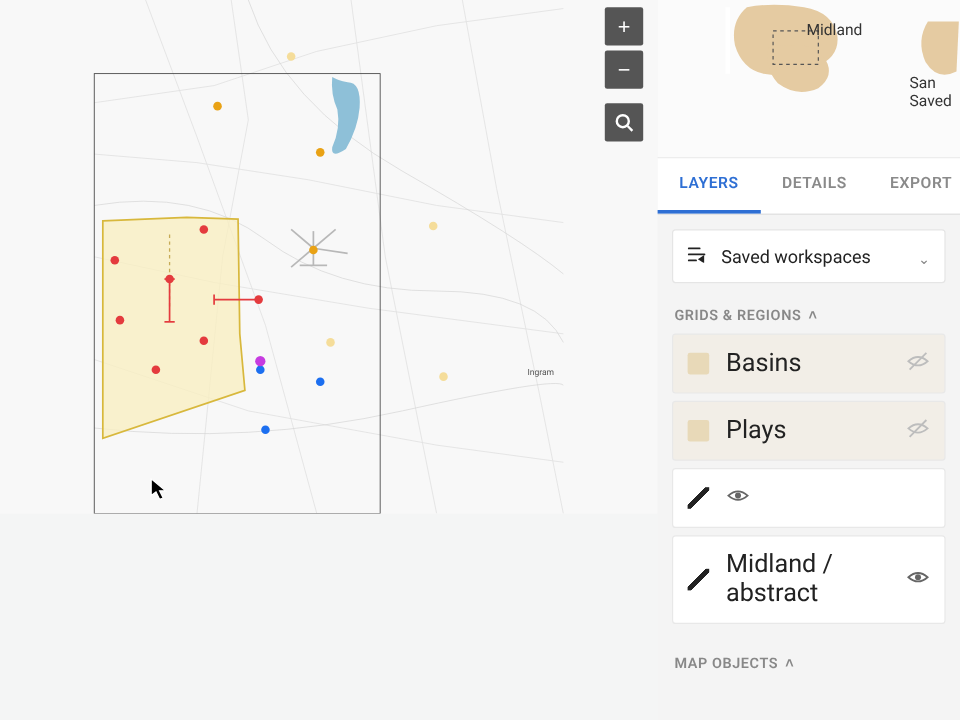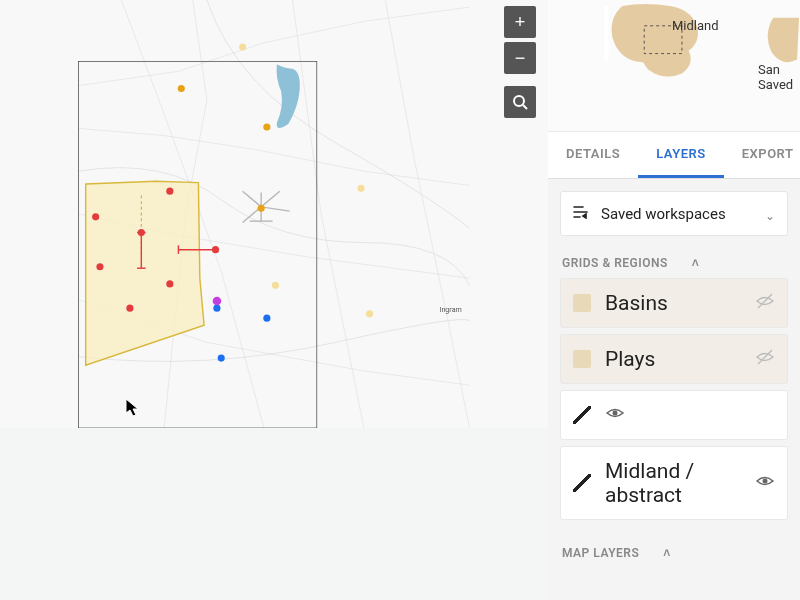--- a/index.html
+++ b/index.html
@@ -24,21 +24,21 @@
 
 .tabs { display: flex; border-bottom: 1px solid #ddd; background: #fff; }
 .tab { padding: 14px 18px; font-size: 13px; font-weight: 600; letter-spacing: 0.5px; color: #8a8a8a; cursor: pointer; border-bottom: 3px solid transparent; }
 .tab.active { color: #2e6fd4; border-bottom-color: #2e6fd4; }
 
 .saved-workspaces { margin: 12px 12px 8px 12px; background: #fff; border: 1px solid #e5e5e5; border-radius: 3px; display: flex; align-items: flex-end; padding: 12px; cursor: pointer; }
 .saved-workspaces .icon { margin-right: 12px; }
 .saved-workspaces .label { flex: 1; font-size: 15px; color: #222; }
 .saved-workspaces .chev { color: #888; font-size: 12px; }
 
-.section-title { padding: 12px 14px 8px; font-size: 12px; font-weight: 600; letter-spacing: 0.5px; color: #888; display: flex; align-items: center; gap: 24px; }
+.section-title { padding: 12px 14px 8px; font-size: 12px; font-weight: 600; letter-spacing: 0.5px; color: #888; display: flex; align-items: center; gap: 6px; }
 
 .layer-list { padding: 0 12px; display: flex; flex-direction: column; gap: 6px; }
 .layer-item { background: #fff; border: 1px solid #e8e8e8; border-radius: 3px; display: flex; align-items: center; padding: 12px; cursor: pointer; }
 .layer-item.muted { background: #f2eee7; }
 .layer-item .swatch { width: 18px; height: 18px; margin-right: 14px; }
 .layer-item .swatch.filled { background: #e8d9b8; border-radius: 2px; }
 .layer-item .swatch.line { background: linear-gradient(135deg, transparent 42%, #222 42%, #222 58%, transparent 58%); }
 .layer-item .label { flex: 1; font-size: 21px; color: #222; }
 .layer-item .vis { color: #888; }
 
@@ -142,22 +142,22 @@
     <rect x="96" y="26" width="38" height="28" fill="none" stroke="#555" stroke-width="1" stroke-dasharray="3 3"></rect>
     <rect x="56" y="6" width="4" height="56" fill="#fff" opacity="0.9"></rect>
   </svg>
   <div class="mini-map-label" style="left:92px;top:18px;">Midland</div>
   <div class="mini-map-label" style="left:178px;top:62px;">San Saved</div>
 </div>
 
 <div class="sidebar">
 
   <div class="tabs">
+    <div class="tab active">LAYERS</div>
     <div class="tab">DETAILS</div>
-    <div class="tab active">LAYERS</div>
     <div class="tab">EXPORT</div>
   </div>
 
   <div class="saved-workspaces">
     <span class="icon">
       <svg width="16" height="14" viewBox="0 0 16 14">
           <g stroke="#222" stroke-width="1.6" stroke-linecap="round">
             <line x1="1" y1="2" x2="10" y2="2"></line>
             <line x1="1" y1="7" x2="14" y2="7"></line>
             <line x1="1" y1="12" x2="7" y2="12"></line>
@@ -202,21 +202,21 @@
         <span class="swatch line"></span>
         <span class="label">Midland / abstract</span>
         <span class="vis"><svg width="20" height="20" viewBox="0 0 20 20">
             <path d="M2 10 Q10 3 18 10 Q10 17 2 10 Z" fill="none" stroke="#666" stroke-width="1.5"></path>
             <circle cx="10" cy="10" r="2.5" fill="#666"></circle>
           </svg></span>
       </div>
     </div>
 
   <div class="section-title" style="margin-top:14px">
-    <span>MAP LAYERS</span>
+    <span>MAP OBJECTS</span>
     <span>˄</span>
   </div>
 
 </div>
 
 <svg class="cursor" width="16" height="20" viewBox="0 0 16 20">
   <path d="M1 1 L1 15 L5 12 L8 18 L11 17 L8 11 L13 11 Z" fill="#000" stroke="#fff" stroke-width="1"></path>
 </svg>
 
 </body></html>

